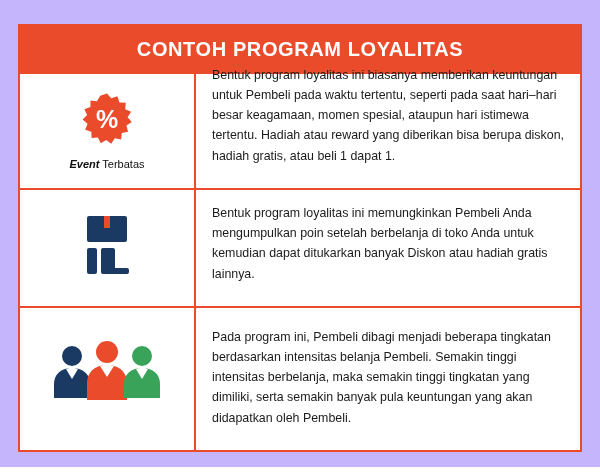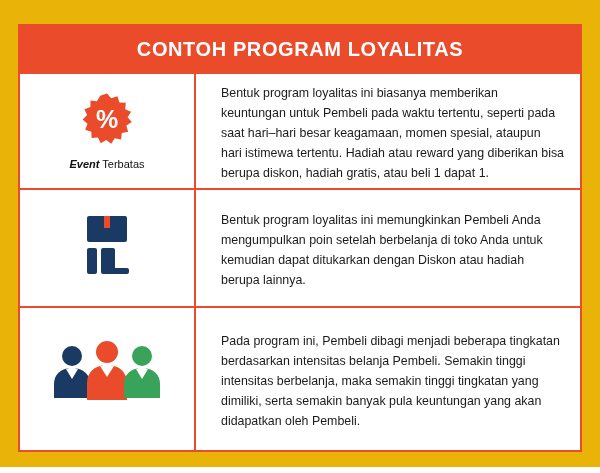--- a/index.html
+++ b/index.html
@@ -10,21 +10,21 @@
   body {
     width: 600px;
     height: 473px;
     font-family: "Liberation Sans", sans-serif;
     overflow: hidden;
   }
   #page {
     position: relative;
     width: 600px;
     height: 467px;
-    background: #eab308;
+    background: #c4b5fd;
   }
   .table {
     position: absolute;
     left: 18px;
     top: 24px;
     width: 564px;
     height: 428px;
     border: 2px solid #ea4b2a;
     box-sizing: border-box;
     background: #ffffff;
@@ -60,23 +60,23 @@
     border-right: 2px solid #ea4b2a;
     display: flex;
     flex-direction: column;
     align-items: center;
     justify-content: center;
     padding: 6px 4px 8px 4px;
   }
   .cell-text {
     flex: 1;
     box-sizing: border-box;
-    padding: 14px 16px 10px 25px;
+    padding: 14px 16px 10px 16px;
     display: flex;
-    align-items: center;
+    align-items: flex-end;
   }
   .body-text {
     font-size: 12.4px;
     line-height: 1.62;
     color: #1b1b1b;
     font-family: "Liberation Sans", sans-serif;
   }
   .icon-label {
     margin-top: 6px;
     font-size: 11px;
@@ -130,21 +130,21 @@
         <div class="icon-wrap tall">
           <svg width="76" height="70" viewBox="0 0 76 70" aria-hidden="true">
             <rect x="18" y="4" width="40" height="26" rx="2" fill="#1b3a63"></rect>
             <rect x="35" y="4" width="6" height="12" fill="#ea4b2a"></rect>
             <rect x="18" y="36" width="10" height="26" rx="2" fill="#1b3a63"></rect>
             <path d="M34 36 h10 a2 2 0 0 1 2 2 v18 h12 a2 2 0 0 1 2 2 v2 a2 2 0 0 1 -2 2 H34 a2 2 0 0 1 -2 -2 V38 a2 2 0 0 1 2 -2 z" fill="#1b3a63"></path>
           </svg>
         </div>
       </div>
       <div class="cell-text">
-        <p class="body-text">Bentuk program loyalitas ini memungkinkan Pembeli Anda mengumpulkan poin setelah berbelanja di toko Anda untuk kemudian dapat ditukarkan dengan Diskon atau hadiah berupa lainnya.</p>
+        <p class="body-text">Bentuk program loyalitas ini memungkinkan Pembeli Anda mengumpulkan poin setelah berbelanja di toko Anda untuk kemudian dapat ditukarkan banyak Diskon atau hadiah gratis lainnya.</p>
       </div>
     </div>
 
     <div class="row row-3">
       <div class="cell-icon">
         <div class="icon-wrap tall">
           <svg width="120" height="76" viewBox="0 0 120 76" aria-hidden="true">
 
             <circle cx="25" cy="16" r="10" fill="#1b3a63"></circle>
             <path d="M25 28 c-12 0 -18 7 -18 16 v14 h36 V44 c0 -9 -6 -16 -18 -16 z" fill="#1b3a63"></path>

